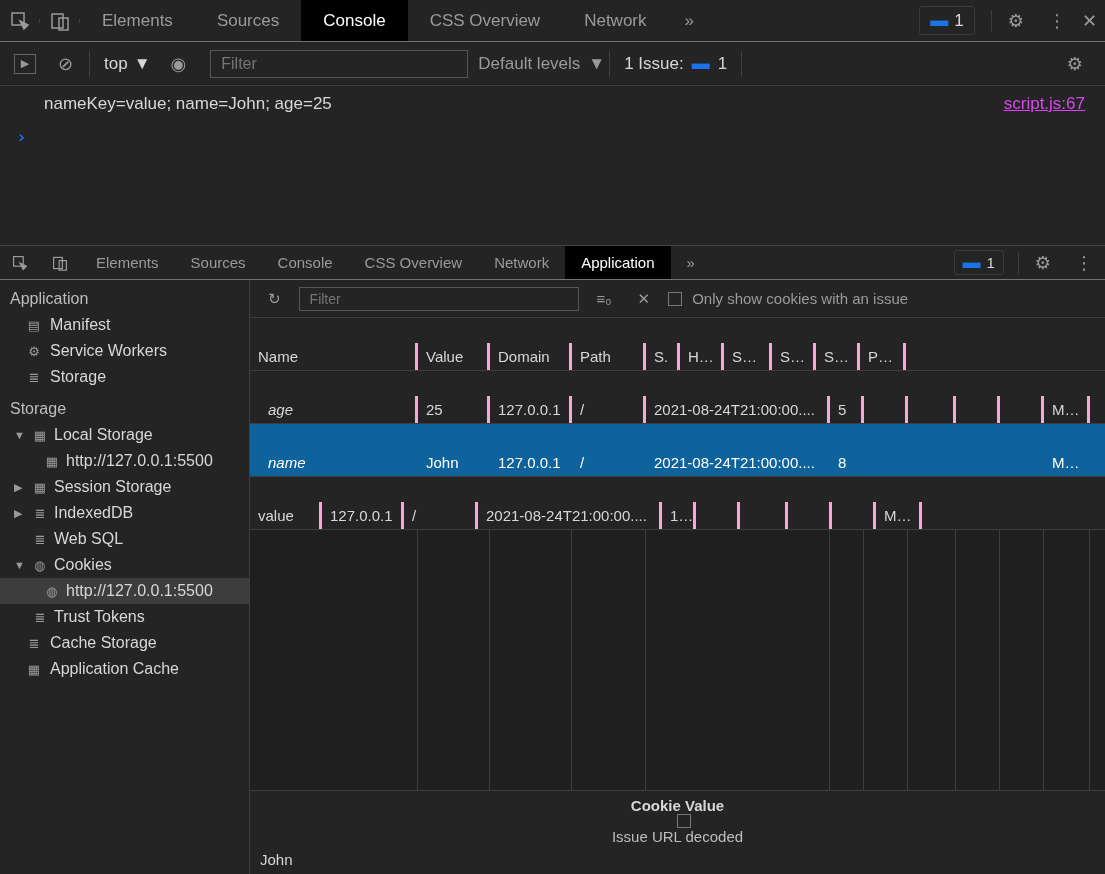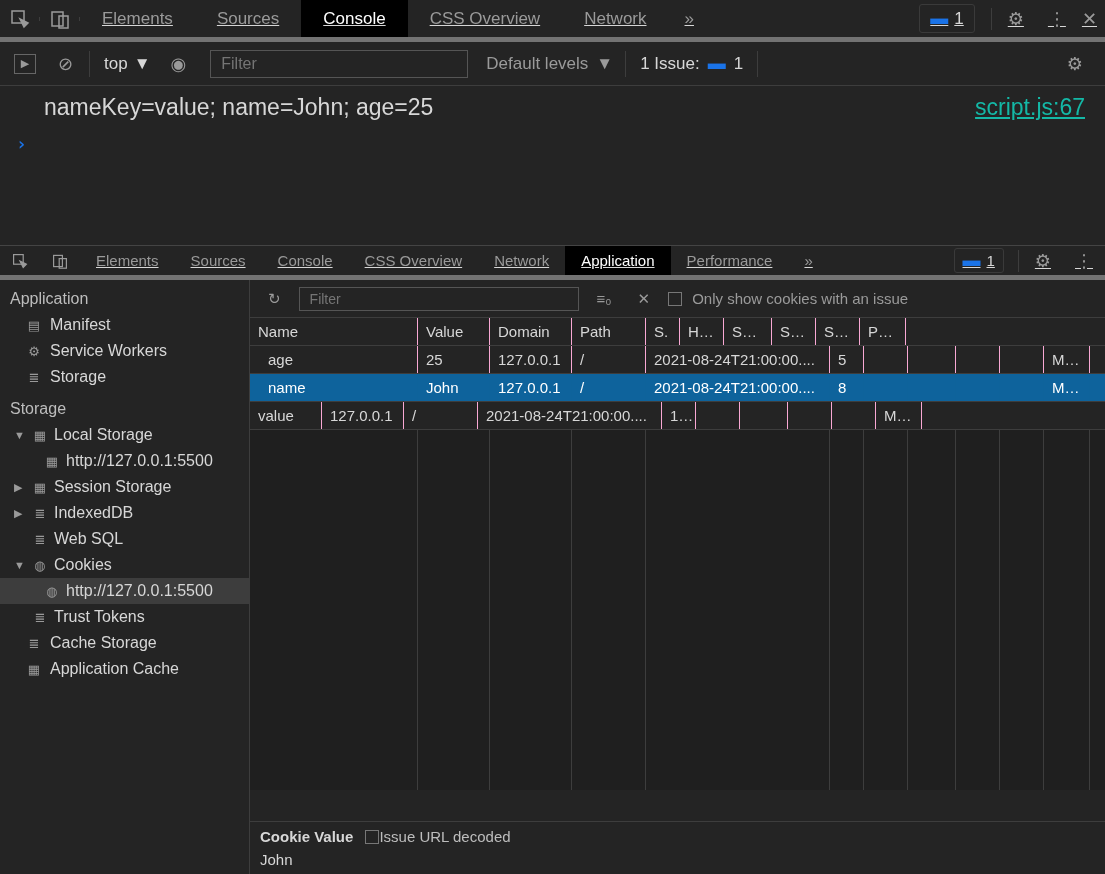--- a/index.html
+++ b/index.html
@@ -1,21 +1,21 @@
 <!DOCTYPE html>
 <html><head>
 <meta charset="utf-8">
 <style>
 * { margin:0; padding:0; box-sizing:border-box; font-family:"Segoe UI",Arial,sans-serif; }
 body { background:#fff; width:1105px; height:874px; overflow:hidden; }
 
 .panel-top { background:#242424; color:#d7d7d7; height:246px; border-bottom:1px solid #444; }
 .panel-bottom { background:#242424; color:#d7d7d7; height:628px; }
 
-.tabbar { display:flex; align-items:center; height:42px; border-bottom:5px solid #737373; font-size:17px;text-decoration:underline; }
+.tabbar { display:flex; align-items:center; height:42px; border-bottom:1px solid #737373; font-size:17px; }
 .tabbar.small { height:34px; font-size:15px; }
 .tabbar .pick { width:40px; display:flex; justify-content:center; color:#9a9a9a; position:relative; }
 .tabbar .pick::after { content:""; position:absolute; right:0; top:8px; bottom:8px; width:1px; background:#3d3d3d; }
 .tabbar .device { width:40px; display:flex; justify-content:center; color:#9a9a9a; position:relative; }
 .tabbar .device::after { content:""; position:absolute; right:0; top:8px; bottom:8px; width:1px; background:#3d3d3d; }
 .tab { padding:0 22px; height:100%; display:flex; align-items:center; color:#9a9a9a; cursor:pointer; }
 .tab.small { padding:0 16px; }
 .tab.active { background:#000; color:#fff; }
 .tabbar .more { padding:0 16px; color:#9a9a9a; }
 .tabbar .right { margin-left:auto; display:flex; align-items:center; }
@@ -26,26 +26,26 @@
 .dots { color:#9a9a9a; padding:0 12px; font-size:18px; }
 .closex { color:#9a9a9a; padding:0 8px 0 4px; font-size:18px; }
 .tabbar .sep { width:1px; background:#3d3d3d; height:22px; margin:0 4px; }
 
 .toolbar { display:flex; align-items:center; height:44px; padding:0 10px; font-size:17px; color:#9a9a9a; border-bottom:1px solid #3d3d3d; }
 .toolbar .play { border:1px solid #666; width:22px; height:20px; display:flex; align-items:center; justify-content:center; margin:0 10px 0 4px; font-size:11px; }
 .toolbar .noentry { margin:0 12px; font-size:18px; }
 .toolbar .ctx { margin:0 6px 0 10px; display:flex; align-items:center; gap:6px; color:#d7d7d7; }
 .toolbar .eye { margin:0 14px; font-size:18px; }
 .toolbar input { background:transparent; border:1px solid #555; color:#d7d7d7; font-size:16px; padding:4px 10px; width:258px; margin:0 10px; }
-.toolbar .levels { margin:0 8px; display:flex; align-items:center; gap:8px;justify-content:space-between; }
+.toolbar .levels { margin:0 0; display:flex; align-items:center; gap:8px;justify-content:space-between; }
 .toolbar .issues { margin:0 10px; display:flex; align-items:center; gap:8px; color:#d7d7d7; }
 .toolbar .vsep { width:1px; height:26px; background:#3d3d3d; margin:0 4px; }
 
-.console-row { display:flex; padding:8px 20px 8px 44px; font-family:Consolas,monospace; font-size:23px; color:#d7d7d7; align-items:center; }
-.console-row .src { margin-left:auto; text-decoration:underline; color:#14b8a6; cursor:pointer; }
+.console-row { display:flex; padding:8px 20px 8px 44px; font-family:Consolas,monospace; font-size:17px; color:#d7d7d7; align-items:center; }
+.console-row .src { margin-left:auto; text-decoration:underline; color:#d946ef; cursor:pointer; }
 .prompt { color:#1a73e8; padding:4px 16px; font-family:Consolas,monospace; font-size:18px; font-weight:bold; }
 
 .split { display:flex; height:594px; }
 .sidebar { width:250px; background:#242424; border-right:1px solid #3d3d3d; overflow:hidden; font-size:16px; }
 .sidebar .group { padding:10px 10px 4px 10px; color:#bdbdbd; }
 .sidebar .item { display:flex; align-items:center; gap:8px; padding:4px 10px 4px 26px; color:#d7d7d7; cursor:pointer; }
 .sidebar .item .ico { width:16px; display:flex; justify-content:center; color:#9a9a9a; font-size:13px; }
 .sidebar .tree { display:flex; align-items:center; gap:6px; padding:4px 10px 4px 14px; cursor:pointer; }
 .sidebar .tree .arrow { width:12px; color:#9a9a9a; font-size:11px; }
 .sidebar .tree .ico { width:16px; color:#9a9a9a; font-size:13px; display:flex; justify-content:center; }
@@ -57,31 +57,31 @@
 .ctoolbar { display:flex; align-items:center; height:38px; padding:0 10px; gap:10px; border-bottom:1px solid #3d3d3d; color:#9a9a9a; font-size:15px; }
 .ctoolbar .refresh { padding:0 8px; cursor:pointer; }
 .ctoolbar input { background:transparent; border:1px solid #555; color:#d7d7d7; padding:3px 10px; width:280px; font-size:14px; }
 .ctoolbar .filico { padding:0 8px; }
 .ctoolbar .clearx { padding:0 8px; cursor:pointer; }
 .ctoolbar .chk { width:14px; height:14px; border:1px solid #777; display:inline-block; }
 
 .tbl { flex:1; overflow:hidden; font-size:15px; }
 .thead, .trow { display:flex; border-bottom:1px solid #3d3d3d; }
 .thead { background:#242424; }
-.th, .td { padding:5px 8px; border-right:1px solid #f9a8d4; white-space:nowrap; overflow:hidden; text-overflow:ellipsis; }
+.th, .td { padding:5px 8px; border-right:3px solid #f9a8d4; white-space:nowrap; overflow:hidden; text-overflow:ellipsis;margin-top:25px; }
 .th { color:#d7d7d7; cursor:pointer; }
 .c-name{width:168px}.c-value{width:72px}.c-domain{width:82px}.c-path{width:74px}.c-exp{width:184px}.c-size{width:34px}.c-http{width:44px}.c-sec{width:48px}.c-sa{width:44px}.c-sa2{width:44px}.c-pri{width:46px}
 .trow.sel { background:#0e639c; color:#fff; }
 .trow.sel .td { border-right-color:#0e639c33; }
-.trow .c-name { padding-left:18px; }
+.trow .c-name { padding-left:18px;font-style:italic; }
 .padrows { height:360px; background:#1f1f1f; display:flex; }
 .padrows div { border-right:1px solid #3d3d3d; }
 
 .footer { border-top:1px solid #3d3d3d; padding:6px 10px; font-size:15px; }
-.footer .hdr { display:flex; align-items:center; color:#d7d7d7; font-weight:600; }
+.footer .hdr { display:flex; align-items:center; color:#d7d7d7; font-weight:600;flex-direction:column; }
 .footer .hdr .chk { width:14px; height:14px; border:1px solid #777; display:inline-block; margin-left:12px; }
 .footer .val { padding-top:6px; color:#d7d7d7; }
 
 svg { display:block; }
 </style>
 </head>
 <body>
 
 <div class="panel-top">
   <div class="tabbar">
@@ -162,21 +162,20 @@
           <rect x="9" y="7" width="9" height="12"></rect>
         </svg>
     </div>
     <div id="bottom-tabs" style="display: flex; height: 100%;">
         <div class="tab small">Elements</div>
         <div class="tab small">Sources</div>
         <div class="tab small">Console</div>
         <div class="tab small">CSS Overview</div>
         <div class="tab small">Network</div>
         <div class="tab small active">Application</div>
-        <div class="tab small">Performance</div>
       </div>
     <div class="more">»</div>
     <div class="right">
       <div class="badge-box small">
         <span class="chat-icon">▬</span>
         <span>1</span>
       </div>
       <div class="sep"></div>
       <div class="gear">⚙</div>
       <div class="dots">⋮</div>

